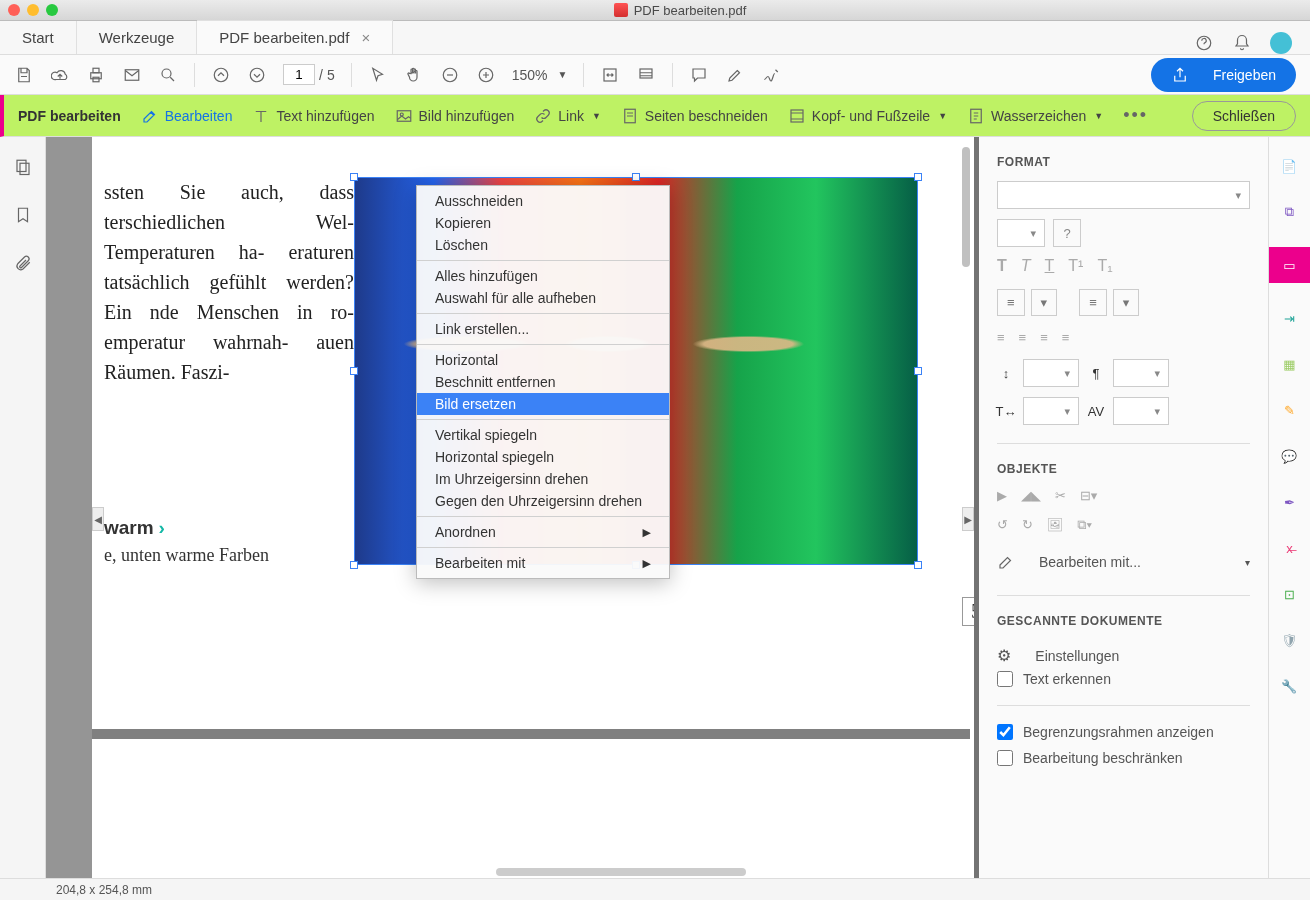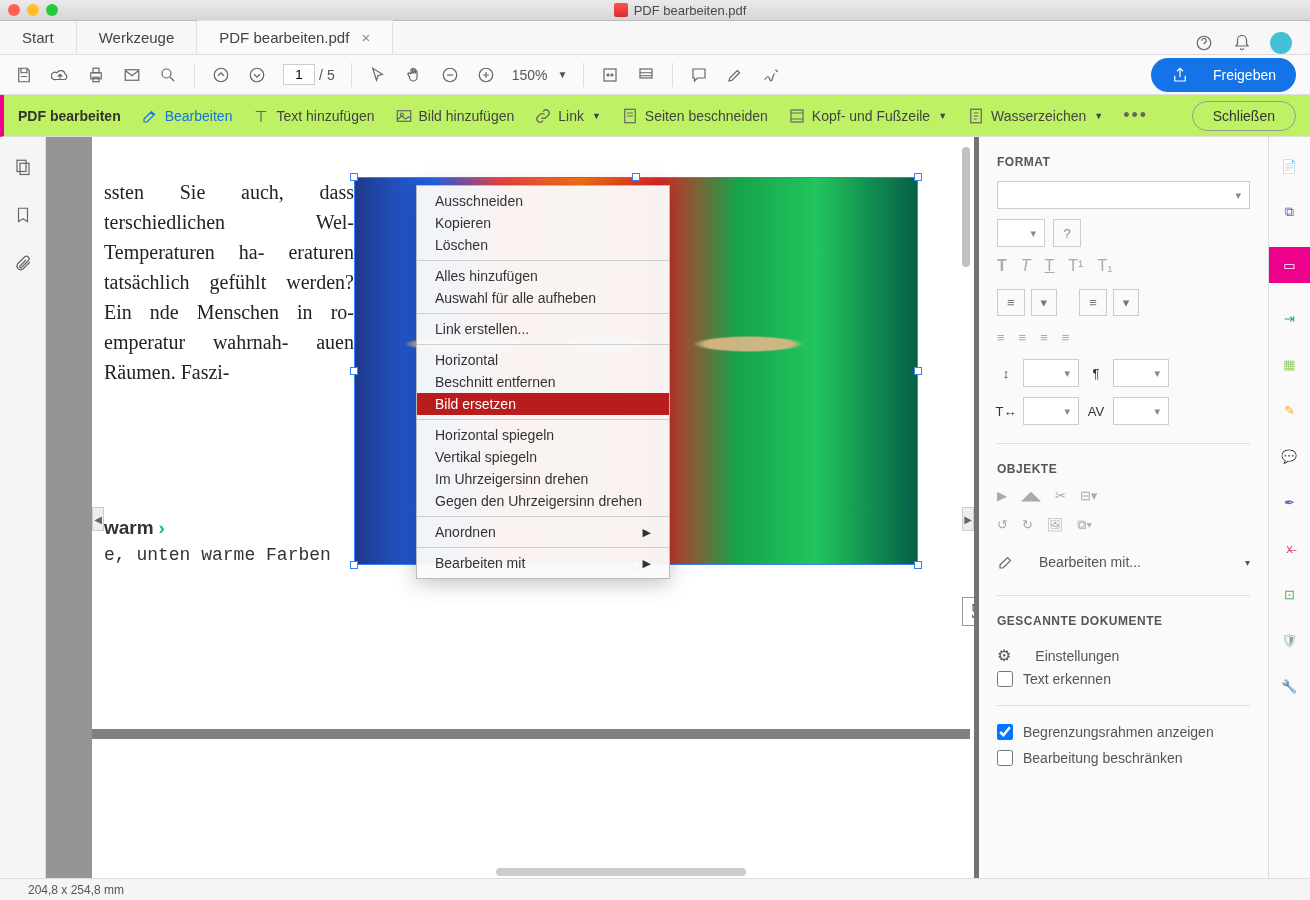--- a/index.html
+++ b/index.html
@@ -30,31 +30,31 @@
 .closebtn{margin-left:auto;border:1px solid #999;border-radius:18px;padding:6px 20px;font-size:14px;cursor:pointer}
 .moredots{font-size:18px;color:#666;letter-spacing:2px;cursor:pointer}
 .main{display:flex;height:calc(100% - 137px - 22px)}
 .leftnav{width:46px;background:#f5f5f5;border-right:1px solid #ddd;display:flex;flex-direction:column;align-items:center;padding-top:20px;gap:28px}
 .canvas{flex:1;background:#959595;position:relative;overflow:hidden}
 .page{position:absolute;left:46px;top:0;width:978px;height:755px;background:#fff}
 .textblock{position:absolute;left:12px;top:40px;width:250px;font-family:Georgia,serif;font-size:20px;line-height:1.5;text-align:justify;color:#222}
 .caption{position:absolute;left:12px;top:380px;font-family:Georgia,serif;font-size:19px}
 .caption .w{font-weight:700}
 .caption .chev{color:#14b8a6;font-weight:bold}
-.caption2{position:absolute;left:12px;top:408px;font-family:Liberation Mono, monospace;font-size:18px;color:#333}
+.caption2{position:absolute;left:12px;top:408px;font-family:Liberation Serif, serif;font-size:18px;color:#333}
 .imgbox{position:absolute;left:262px;top:40px;width:564px;height:388px;border:1px solid #3b82f6}
 .pencils{width:100%;height:100%;background:linear-gradient(90deg,#1e3a8a 0%,#2563eb 14%,#ef4444 26%,#f97316 40%,#dc2626 54%,#16a34a 68%,#22c55e 82%,#065f46 100%);position:relative}
 .pencils::before{content:"";position:absolute;top:28%;left:0;right:0;height:30%;background:radial-gradient(ellipse at 20% 50%,rgba(222,184,135,0.9) 8%,transparent 10%),radial-gradient(ellipse at 45% 50%,rgba(222,184,135,0.9) 8%,transparent 10%),radial-gradient(ellipse at 70% 50%,rgba(222,184,135,0.9) 8%,transparent 10%)}
 .handle{position:absolute;width:8px;height:8px;background:#fff;border:1px solid #3b82f6}
 .h-tl{top:-5px;left:-5px}.h-tr{top:-5px;right:-5px}.h-bl{bottom:-5px;left:-5px}.h-br{bottom:-5px;right:-5px}
 .h-tm{top:-5px;left:50%;margin-left:-4px}.h-bm{bottom:-5px;left:50%;margin-left:-4px}
 .h-ml{top:50%;left:-5px;margin-top:-4px}.h-mr{top:50%;right:-5px;margin-top:-4px}
 .ctxmenu{position:absolute;left:370px;top:48px;width:254px;background:rgba(250,250,250,0.96);border:1px solid #bbb;border-radius:0;box-shadow:0 4px 20px rgba(0,0,0,0.25);padding:4px 0;font-size:14px}
 .ctxitem{padding:3px 18px;cursor:pointer;display:flex;justify-content:space-between;align-items:center}
-.ctxitem.hl{background:#b91c1c;color:#fff}
+.ctxitem.hl{background:#3b82f6;color:#fff}
 .ctxsep{height:1px;background:#d0d0d0;margin:4px 0}
 .ctxarrow{font-size:11px}
 .pgnum{position:absolute;right:70px;top:460px;border:1px solid #999;padding:2px 8px;font-family:Georgia,serif;font-size:20px}
 .grayband{position:absolute;left:0;top:592px;width:878px;height:10px;background:#808080}
 .collapse{position:absolute;top:370px;width:12px;height:24px;background:#eee;border:1px solid #ccc;cursor:pointer;display:flex;align-items:center;justify-content:center;font-size:10px;color:#666}
 .collapse.l{left:46px}.collapse.r{right:0}
 .scroll-v{position:absolute;right:4px;top:10px;width:8px;height:120px;background:#c0c0c0;border-radius:4px}
 .rightpanel{width:294px;background:#fafafa;border-left:5px solid #737373;padding:18px;overflow:auto}
 .rtitle{font-size:12px;font-weight:700;color:#555;letter-spacing:0.5px;margin-bottom:12px}
 .rrow{display:flex;gap:8px;margin-bottom:10px;align-items:center}
@@ -65,21 +65,21 @@
 .rbtns{display:flex;gap:6px;margin-bottom:14px}
 .rbtn{border:1px solid #ccc;padding:5px 9px;display:flex;align-items:center;color:#777;font-size:13px}
 .rdiv{height:1px;background:#ddd;margin:18px 0}
 .ricon{display:inline-flex;width:18px;height:18px;align-items:center;justify-content:center}
 .rlink{display:flex;align-items:center;gap:24px;color:#555;font-size:14px;padding:6px 0;cursor:pointer}
 .rcheck{display:flex;align-items:center;gap:10px;font-size:14px;color:#555;margin-bottom:10px}
 .rcheck input{width:16px;height:16px}
 .toolstrip{width:42px;background:#fafafa;border-left:1px solid #ddd;display:flex;flex-direction:column;align-items:center;padding-top:18px;gap:24px}
 .tsicon{width:22px;height:22px;cursor:pointer;display:flex;align-items:center;justify-content:center}
 .tsicon.active{background:#ec008c;width:42px;height:36px}
-.statusbar{height:22px;background:#f5f5f5;border-top:1px solid #ddd;display:flex;align-items:center;padding:0 28px;font-size:12px;color:#555}
+.statusbar{height:22px;background:#f5f5f5;border-top:1px solid #ddd;display:flex;align-items:center;padding:0 56px;font-size:12px;color:#555}
 .hscroll{position:absolute;bottom:2px;left:450px;width:250px;height:8px;background:#ccc;border-radius:4px}
 svg{width:18px;height:18px;stroke:#666;fill:none;stroke-width:1.6}
 </style>
 </head>
 <body>
 
 <div class="titlebar">
   <div class="traffic">
     <div class="dot r"></div>
     <div class="dot y"></div>
@@ -331,22 +331,22 @@
         <div class="ctxsep"></div>
         <div class="ctxitem">Alles hinzufügen</div>
         <div class="ctxitem">Auswahl für alle aufheben</div>
         <div class="ctxsep"></div>
         <div class="ctxitem">Link erstellen...</div>
         <div class="ctxsep"></div>
         <div class="ctxitem">Horizontal</div>
         <div class="ctxitem">Beschnitt entfernen</div>
         <div class="ctxitem hl">Bild ersetzen</div>
         <div class="ctxsep"></div>
+        <div class="ctxitem">Vertikal spiegeln</div>
         <div class="ctxitem">Horizontal spiegeln</div>
-        <div class="ctxitem">Vertikal spiegeln</div>
         <div class="ctxitem">Im Uhrzeigersinn drehen</div>
         <div class="ctxitem">Gegen den Uhrzeigersinn drehen</div>
         <div class="ctxsep"></div>
         <div class="ctxitem">Anordnen<span class="ctxarrow">▶</span></div>
         <div class="ctxsep"></div>
         <div class="ctxitem">Bearbeiten mit<span class="ctxarrow">▶</span></div>
       </div>
     <div class="collapse l">◀</div>
     <div class="collapse r">▶</div>
     <div class="scroll-v"></div>

